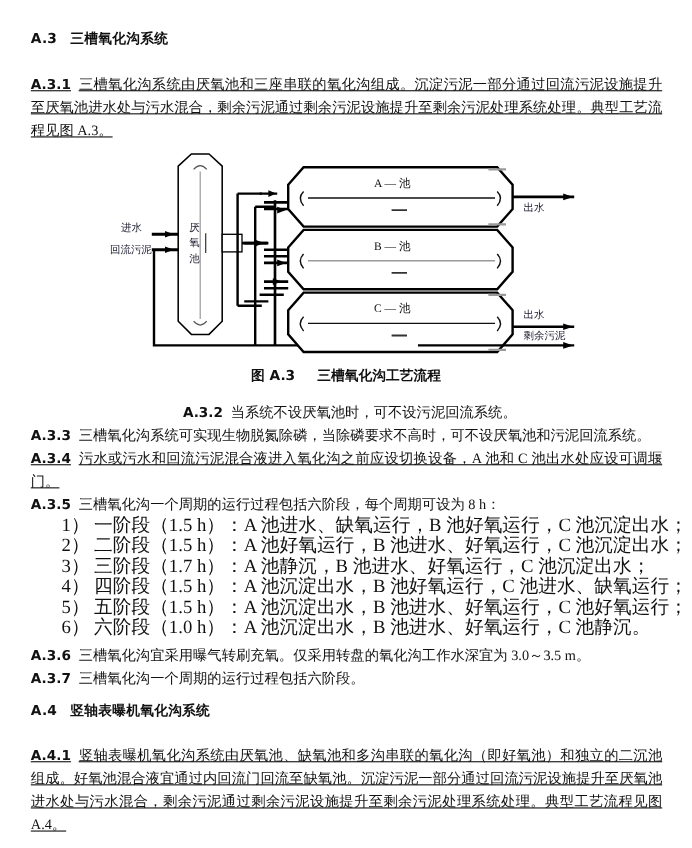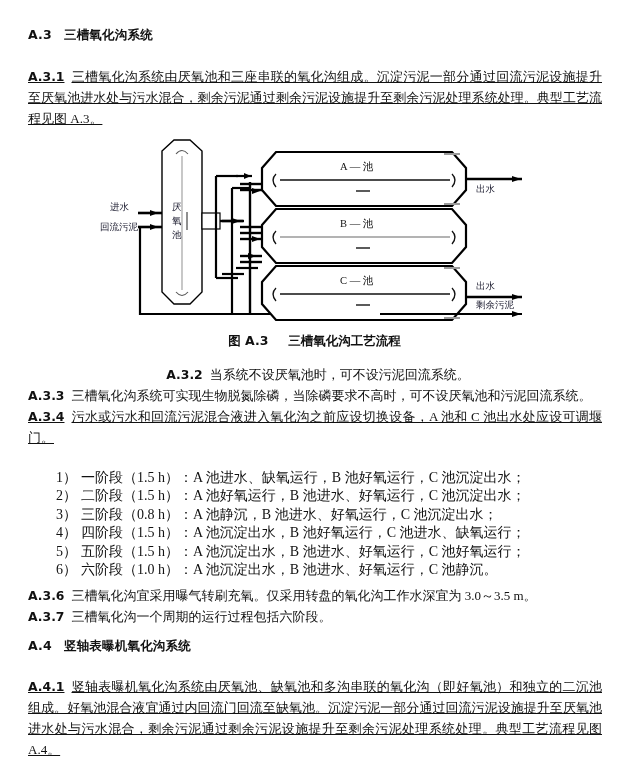--- a/index.html
+++ b/index.html
@@ -74,21 +74,21 @@
     margin-right: 7px;
   }
 
   
   .sublist {
     position: absolute;
     left: 56px;
     width: 560px;
   }
   .sublist .item {
-    font-size: 14px;
+    font-size: 17px;
     line-height: 18.4px;
     white-space: nowrap;
     color: #111;
   }
   .sublist .item .idx {
     margin-right: 4px;
   }
 
   
   .figure-wrap {
@@ -282,30 +282,33 @@
   </div>
 
   <div class="clause" style="top:385px;">
     <span class="lbl">A.3.3</span><span>三槽氧化沟系统可实现生物脱氮除磷，当除磷要求不高时，可不设厌氧池和污泥回流系统。</span>
   </div>
 
   <div class="para" style="top:406px;">
     <span class="lbl">A.3.4</span><span>污水或污水和回流污泥混合液进入氧化沟之前应设切换设备，A 池和 C 池出水处应设可调堰门。</span>
   </div>
 
+  <div class="clause" style="top:448px;">
+    <span class="lbl">A.3.5</span><span>三槽氧化沟一个周期的运行过程包括六阶段，每个周期可设为 8 h：</span>
+  </div>
 
   <div class="sublist" style="top:469px;">
     <div class="item">
       <span class="idx">1）</span><span>一阶段（1.5 h）：A 池进水、缺氧运行，B 池好氧运行，C 池沉淀出水；</span>
     </div>
     <div class="item">
       <span class="idx">2）</span><span>二阶段（1.5 h）：A 池好氧运行，B 池进水、好氧运行，C 池沉淀出水；</span>
     </div>
     <div class="item">
-      <span class="idx">3）</span><span>三阶段（0.8 h）：A 池静沉，B 池进水、好氧运行，C 池沉淀出水；</span>
+      <span class="idx">3）</span><span>三阶段（1.7 h）：A 池静沉，B 池进水、好氧运行，C 池沉淀出水；</span>
     </div>
     <div class="item">
       <span class="idx">4）</span><span>四阶段（1.5 h）：A 池沉淀出水，B 池好氧运行，C 池进水、缺氧运行；</span>
     </div>
     <div class="item">
       <span class="idx">5）</span><span>五阶段（1.5 h）：A 池沉淀出水，B 池进水、好氧运行，C 池好氧运行；</span>
     </div>
     <div class="item">
       <span class="idx">6）</span><span>六阶段（1.0 h）：A 池沉淀出水，B 池进水、好氧运行，C 池静沉。</span>
     </div>

